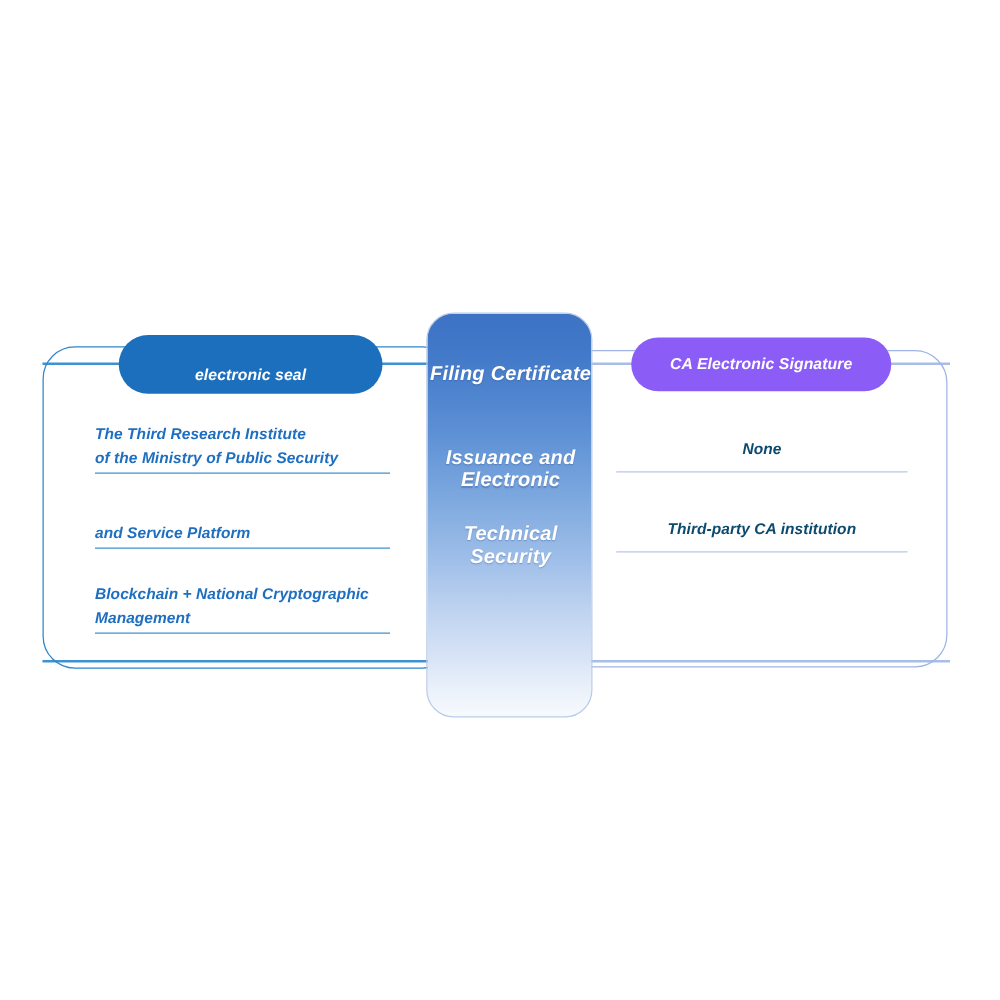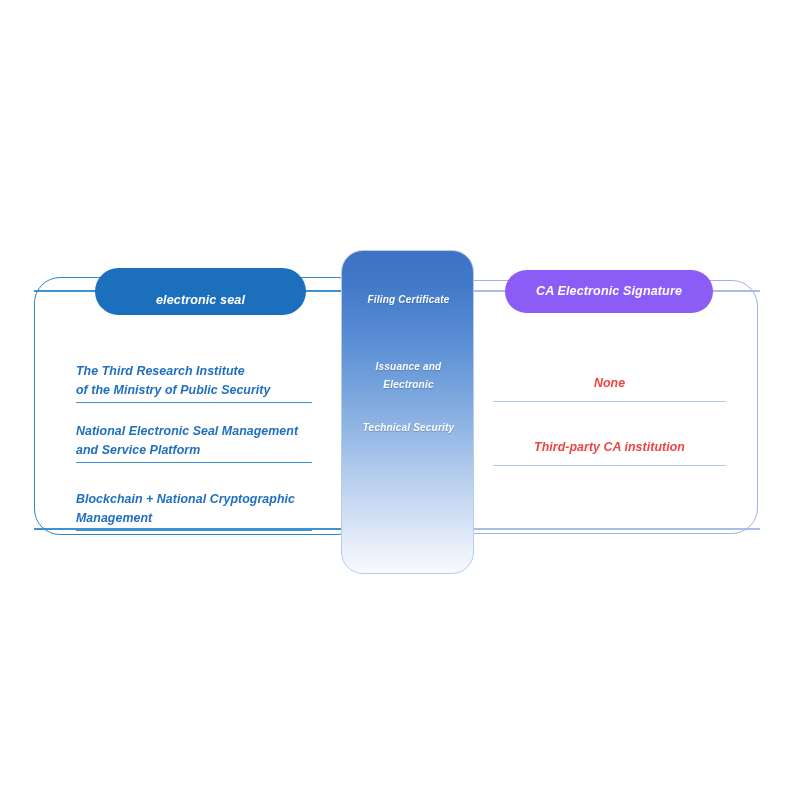--- a/index.html
+++ b/index.html
@@ -100,21 +100,21 @@
     z-index: 5;
   }
   .center-label {
     position: absolute;
     left: 0;
     width: 133px;
     text-align: center;
     color: #ffffff;
     font-style: italic;
     font-weight: bold;
-    font-size: 10px;
+    font-size: 16px;
     line-height: 18px;
     letter-spacing: 0.2px;
     text-shadow: 0 1px 1px rgba(40,70,130,0.35);
   }
   #center-label-0 { top: 40px; }
   #center-label-1 { top: 95px; margin-top: 12px; }
   #center-label-2 { top: 168px; }
 
   
   .pill {
@@ -148,21 +148,20 @@
     height: 43px;
     border-radius: 22px;
     background: #8b5cf6;
     padding: 0 14px;
   }
 
   
   .row {
     position: absolute;
     box-sizing: border-box;
-    margin-top: 24px;
   }
   .row-text {
     font-style: italic;
     font-weight: bold;
     font-size: 12.4px;
     line-height: 19px;
     letter-spacing: 0.05px;
   }
   .row-rule {
     position: absolute;
@@ -177,21 +176,21 @@
 
   #left-row-0 { top: 338px; }
   #left-row-0 .row-rule { top: 40px; }
   #left-row-1 { top: 398px; }
   #left-row-1 .row-rule { top: 40px; }
   #left-row-2 { top: 466px; }
   #left-row-2 .row-rule { top: 40px; }
 
   
   .right-row { left: 493px; width: 233px; }
-  .right-row .row-text { color: #ef4444; text-align: center; }
+  .right-row .row-text { color: #0c4a6e; text-align: center; }
   .right-row .row-rule { left: 0; width: 233px; background: #b6c8ea; }
 
   #right-row-0 { top: 350px; }
   #right-row-0 .row-rule { top: 27px; }
   #right-row-1 { top: 414px; }
   #right-row-1 .row-rule { top: 27px; }
   #right-row-2 { top: 486px; }
   #right-row-2 .row-rule { top: 27px; }
 </style>
 </head>
@@ -227,21 +226,21 @@
   <div class="row left-row" id="left-row-0">
     <div class="row-text">
       <span>The Third Research Institute</span><br>
       <span>of the Ministry of Public Security</span>
     </div>
     <div class="row-rule"></div>
   </div>
 
   <div class="row left-row" id="left-row-1">
     <div class="row-text">
-      <span>National Electronic Seal Management</span><br>
+      <br>
       <span>and Service Platform</span>
     </div>
     <div class="row-rule"></div>
   </div>
 
   <div class="row left-row" id="left-row-2">
     <div class="row-text">
       <span>Blockchain + National Cryptographic</span><br>
       <span>Management</span>
     </div>

